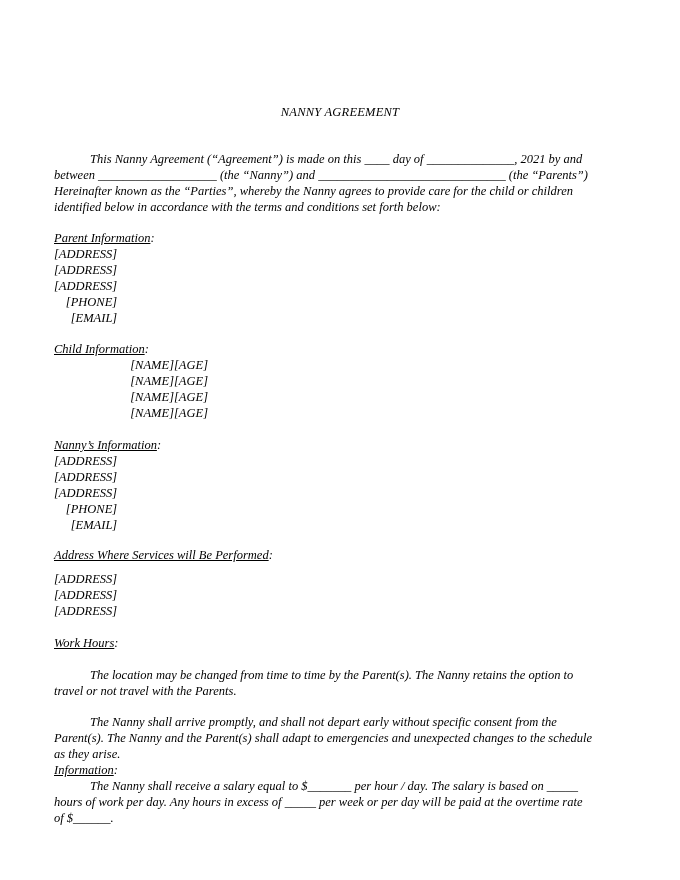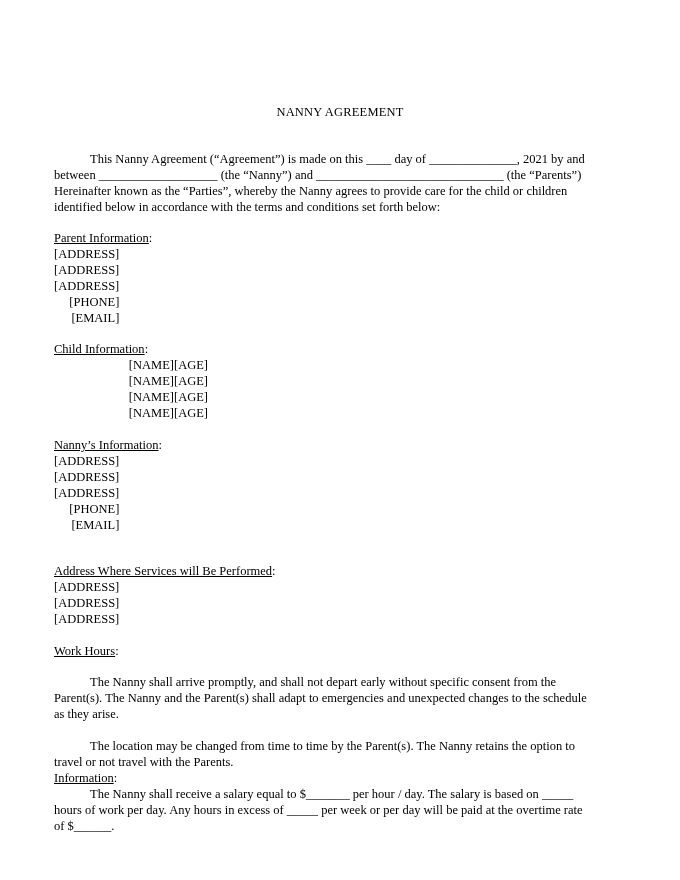--- a/index.html
+++ b/index.html
@@ -12,35 +12,36 @@
     width: 680px;
     height: 880px;
     background: #ffffff;
     color: #000000;
     font-family: "Liberation Serif", "DejaVu Serif", serif;
     font-size: 12.5px;
     line-height: 16px;
     box-sizing: border-box;
     padding: 104px 54px 0 54px;
     overflow: hidden;
+    font-style: italic;
   }
   .doc-title {
     margin: 0;
     text-align: center;
     font-size: 12.5px;
     font-weight: normal;
     letter-spacing: 0.2px;
   }
   .para {
     margin: 0;
     white-space: pre-line;
   }
   .indent { text-indent: 36px; }
   .mt-31 { margin-top: 31px; }
-  .mt-30 { margin-top: 30px; }
+  .mt-30 { margin-top: 14px; gap: 8px; }
   .mt-16 { margin-top: 16px; }
   .mt-15 { margin-top: 15px; }
   .info-section {
     display: flex;
     align-items: flex-start;
     flex-direction: column;
   }
   .info-label {
     width: 239px;
     flex: none;
@@ -104,26 +105,26 @@
       <div class="info-line">[ADDRESS]</div>
       <div class="info-line">[ADDRESS]</div>
       <div class="info-line">[ADDRESS]</div>
     </div>
   </div>
 
   <div class="info-section mt-16">
     <div class="info-label"><span class="underlined">Work Hours</span><span>:</span></div>
   </div>
 
+  <p class="para indent mt-16">The location may be changed from time to time by the Parent(s). The Nanny retains the option to
+travel or not travel with the Parents.</p>
+
   <p class="para indent mt-15">The Nanny shall arrive promptly, and shall not depart early without specific consent from the
 Parent(s). The Nanny and the Parent(s) shall adapt to emergencies and unexpected changes to the schedule
 as they arise.</p>
-
-  <p class="para indent mt-16">The location may be changed from time to time by the Parent(s). The Nanny retains the option to
-travel or not travel with the Parents.</p>
 
   <div class="heading-line mt-15"><span class="underlined">Information</span><span>:</span></div>
 
   <p class="para indent">The Nanny shall receive a salary equal to $_______ per hour / day. The salary is based on _____
 hours of work per day. Any hours in excess of _____ per week or per day will be paid at the overtime rate
 of $______.</p>
 
 
 </div>
 

